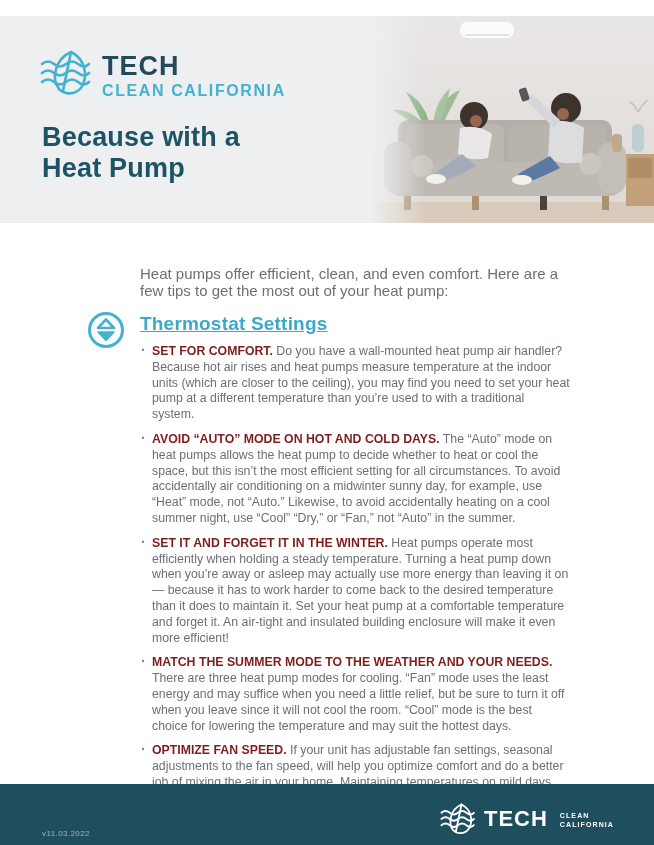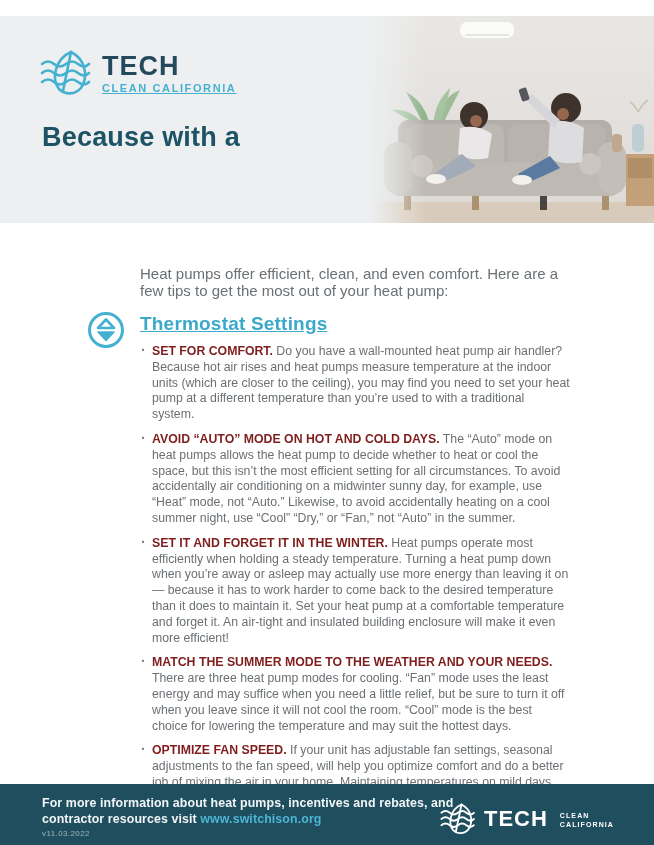--- a/index.html
+++ b/index.html
@@ -12,21 +12,21 @@
 
   
   .header {
     position:absolute; top:0; left:0; width:654px; height:207px;
     background:#edeff0;
   }
   .logo { position:absolute; left:40px; top:33px; display:flex; align-items:flex-start; gap:10px; }
   .logo-leaf { width:52px; height:48px; }
   .logo-text { display:flex; flex-direction:column; margin-top:4px; }
   .logo-name { font-size:27px; font-weight:700; color:#24495c; letter-spacing:1px; line-height:27px; }
-  .logo-tagline { font-size:11px; font-weight:700; color:#45b1d1; letter-spacing:1.6px; margin-top:2px;text-decoration:underline; }
+  .logo-tagline { font-size:16px; font-weight:700; color:#45b1d1; letter-spacing:1.6px; margin-top:2px; }
   .page-title {
     position:absolute; left:42px; top:106px;
     font-size:27px; font-weight:700; color:#1d5365; line-height:31px; letter-spacing:.2px;
   }
   .hero { position:absolute; top:0; right:0; width:284px; height:207px; }
 
   
   .intro {
     position:absolute; left:140px; top:250px; width:420px;
     font-size:15px; line-height:16.5px; color:#6b7074;
@@ -158,20 +158,21 @@
         </g>
       </svg>
       <div class="logo-text">
         <span class="logo-name">TECH</span>
         <span class="logo-tagline">CLEAN CALIFORNIA</span>
       </div>
     </div>
 
     <div class="page-title">
       <div>Because with a</div>
+      <div>Heat Pump</div>
     </div>
   </div>
 
   <p class="intro">Heat pumps offer efficient, clean, and even comfort. Here are a few tips to get the most out of your heat pump:</p>
 
   <svg class="section-icon" viewBox="0 0 40 40" aria-hidden="true">
     <circle cx="20" cy="20" r="16.5" fill="none" stroke="#45b1d1" stroke-width="3"></circle>
     <path d="M20 9.5 L28 18 H12 Z" fill="none" stroke="#45b1d1" stroke-width="2.6" stroke-linejoin="round"></path>
     <path d="M12 22 H28 L20 30.5 Z" fill="#45b1d1" stroke="#45b1d1" stroke-width="1.5" stroke-linejoin="round"></path>
   </svg>
@@ -195,21 +196,20 @@
       <span class="lead">MATCH THE SUMMER MODE TO THE WEATHER AND YOUR NEEDS.</span>
       <span>There are three heat pump modes for cooling. “Fan” mode uses the least energy and may suffice when you need a little relief, but be sure to turn it off when you leave since it will not cool the room. “Cool” mode is the best choice for lowering the temperature and may suit the hottest days.</span>
     </li>
     <li>
       <span class="lead">OPTIMIZE FAN SPEED.</span>
       <span>If your unit has adjustable fan settings, seasonal adjustments to the fan speed, will help you optimize comfort and do a better job of mixing the air in your home. Maintaining temperatures on mild days typically works best with “Auto Fan” mode.</span>
     </li>
   </ul>
 
   <div class="footer">
-    <p class="footer-text"><span>For more information about heat pumps, incentives and rebates, and contractor resources visit </span><a href="#" class="footer-link">www.switchison.org</a></p>
     <span class="footer-version">v11.03.2022</span>
 
     <div class="footer-logo">
       <svg class="footer-leaf" viewBox="0 0 52 48" aria-hidden="true">
         <g fill="none" stroke="#ffffff" stroke-width="2.6" stroke-linecap="round" stroke-linejoin="round">
           <path d="M31 3 C45 10 49 27 41 39 C35 46 25 46 19 40 C11 30 15 10 31 3 Z"></path>
           <path d="M31 3 L23 42"></path>
           <path d="M2 15 q6 -5 12 0 t12 0 t12 0 t11 0"></path>
           <path d="M2 24 q6 -5 12 0 t12 0 t12 0 t11 0"></path>
           <path d="M2 33 q6 -5 12 0 t12 0 t12 0 t11 0"></path>

